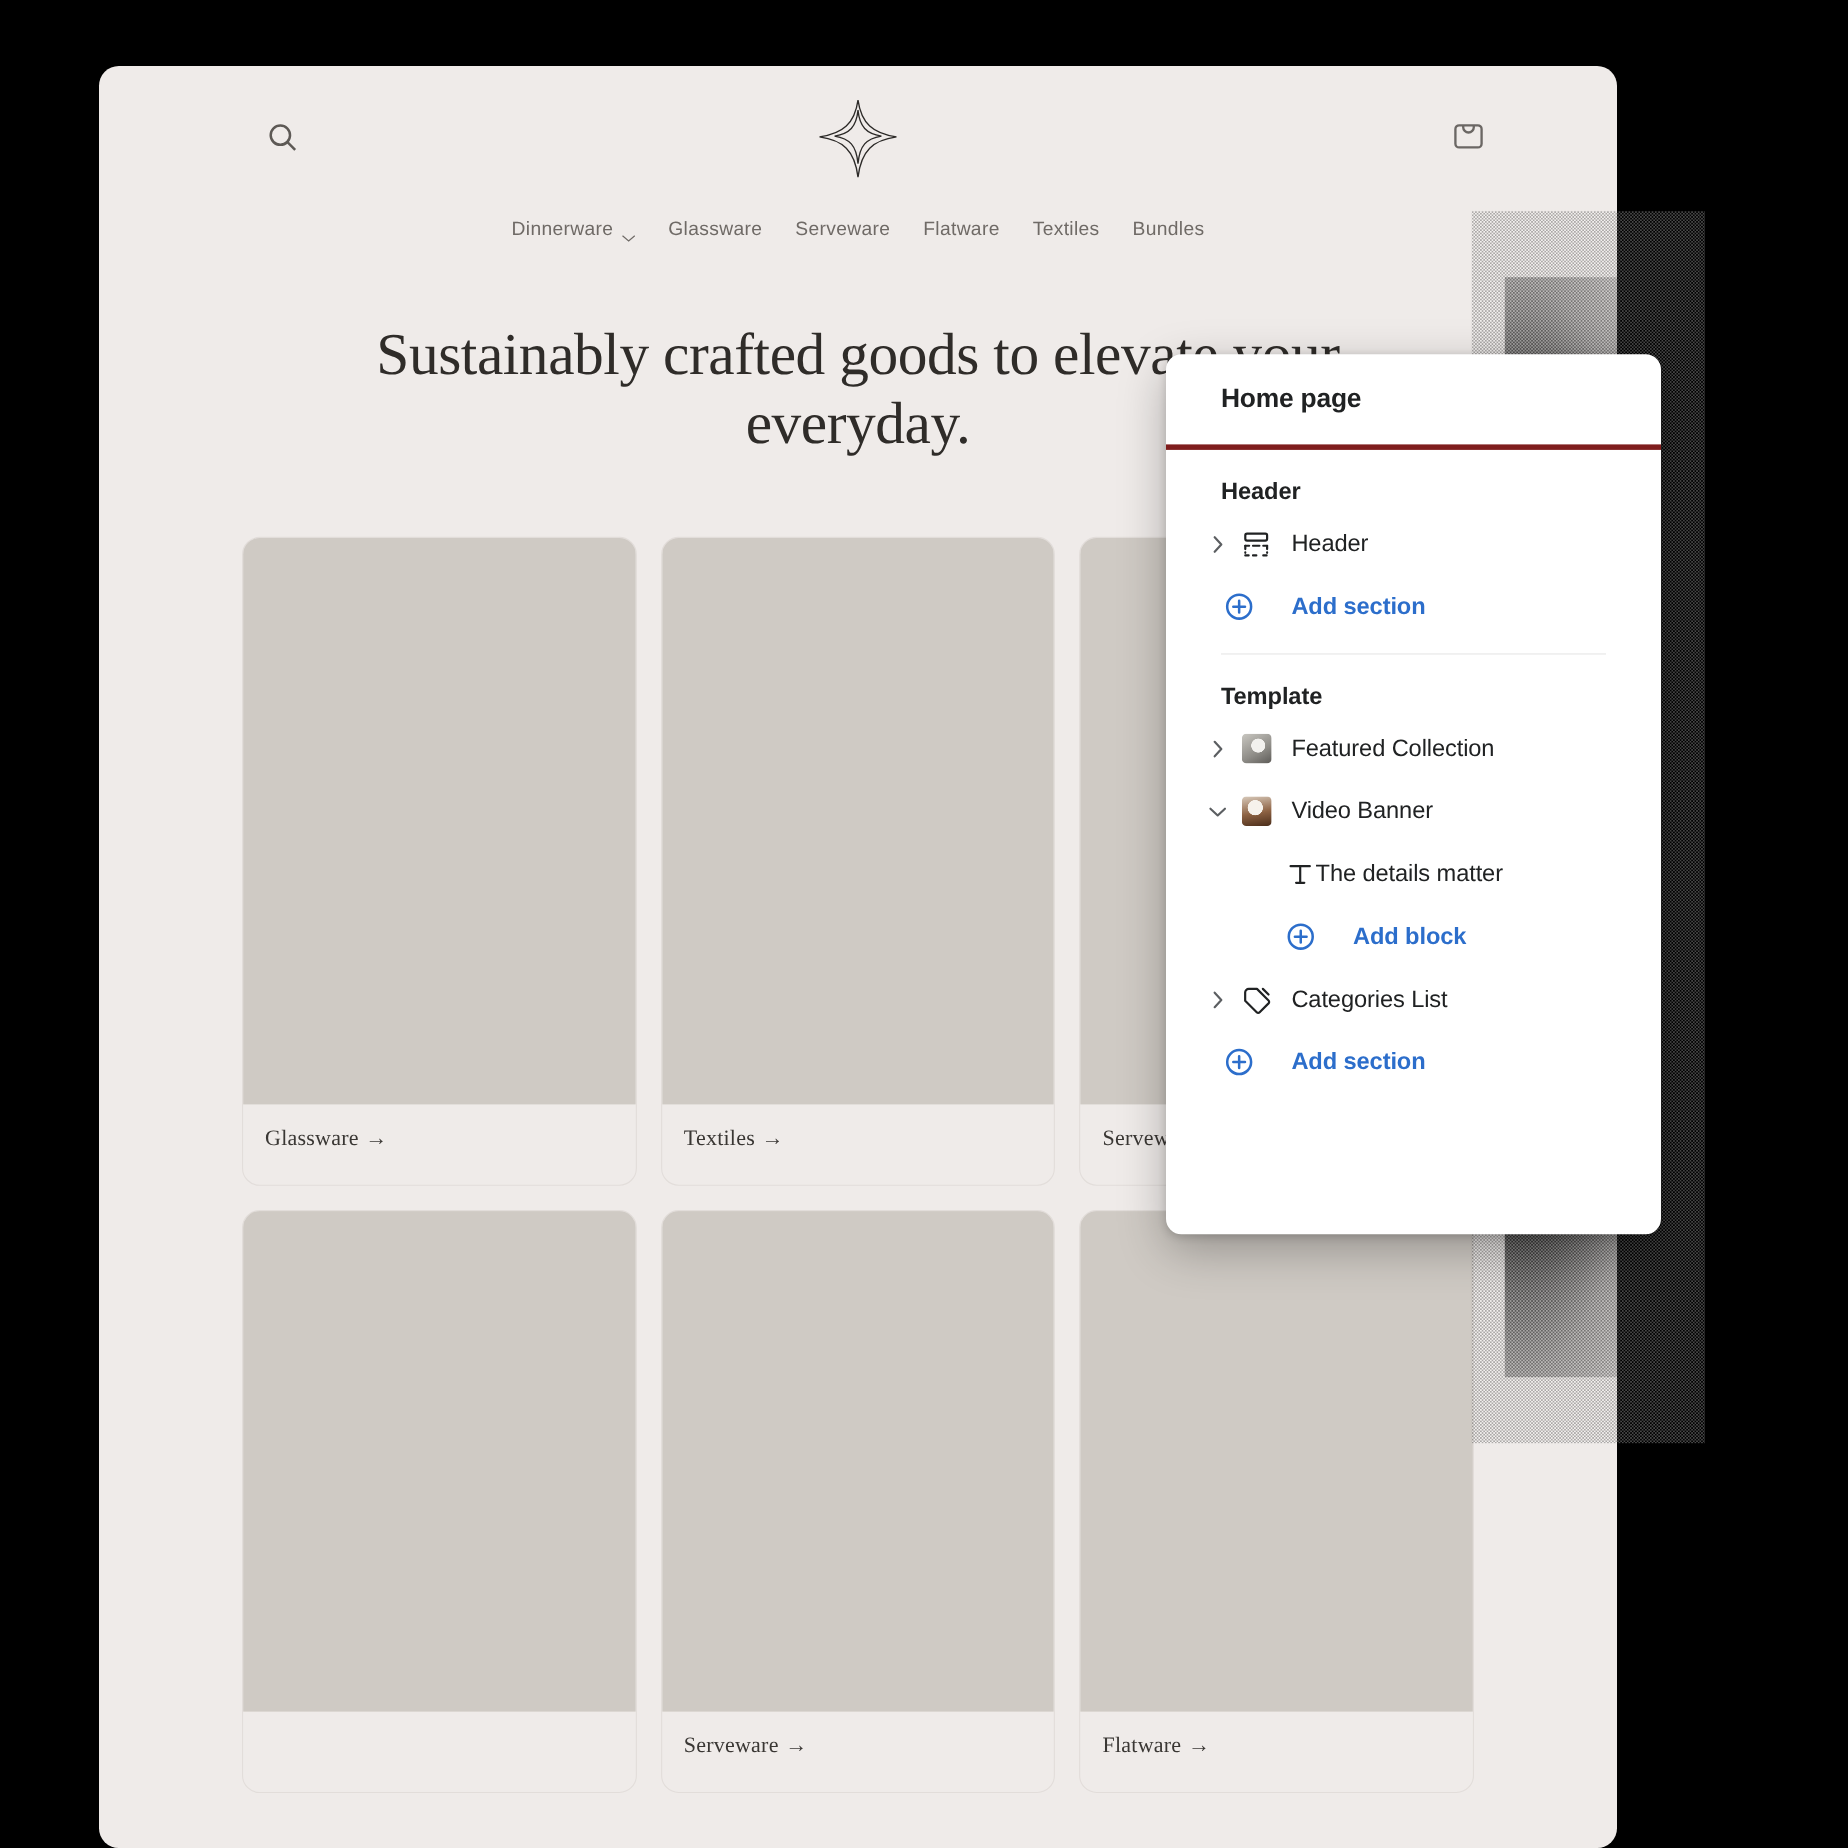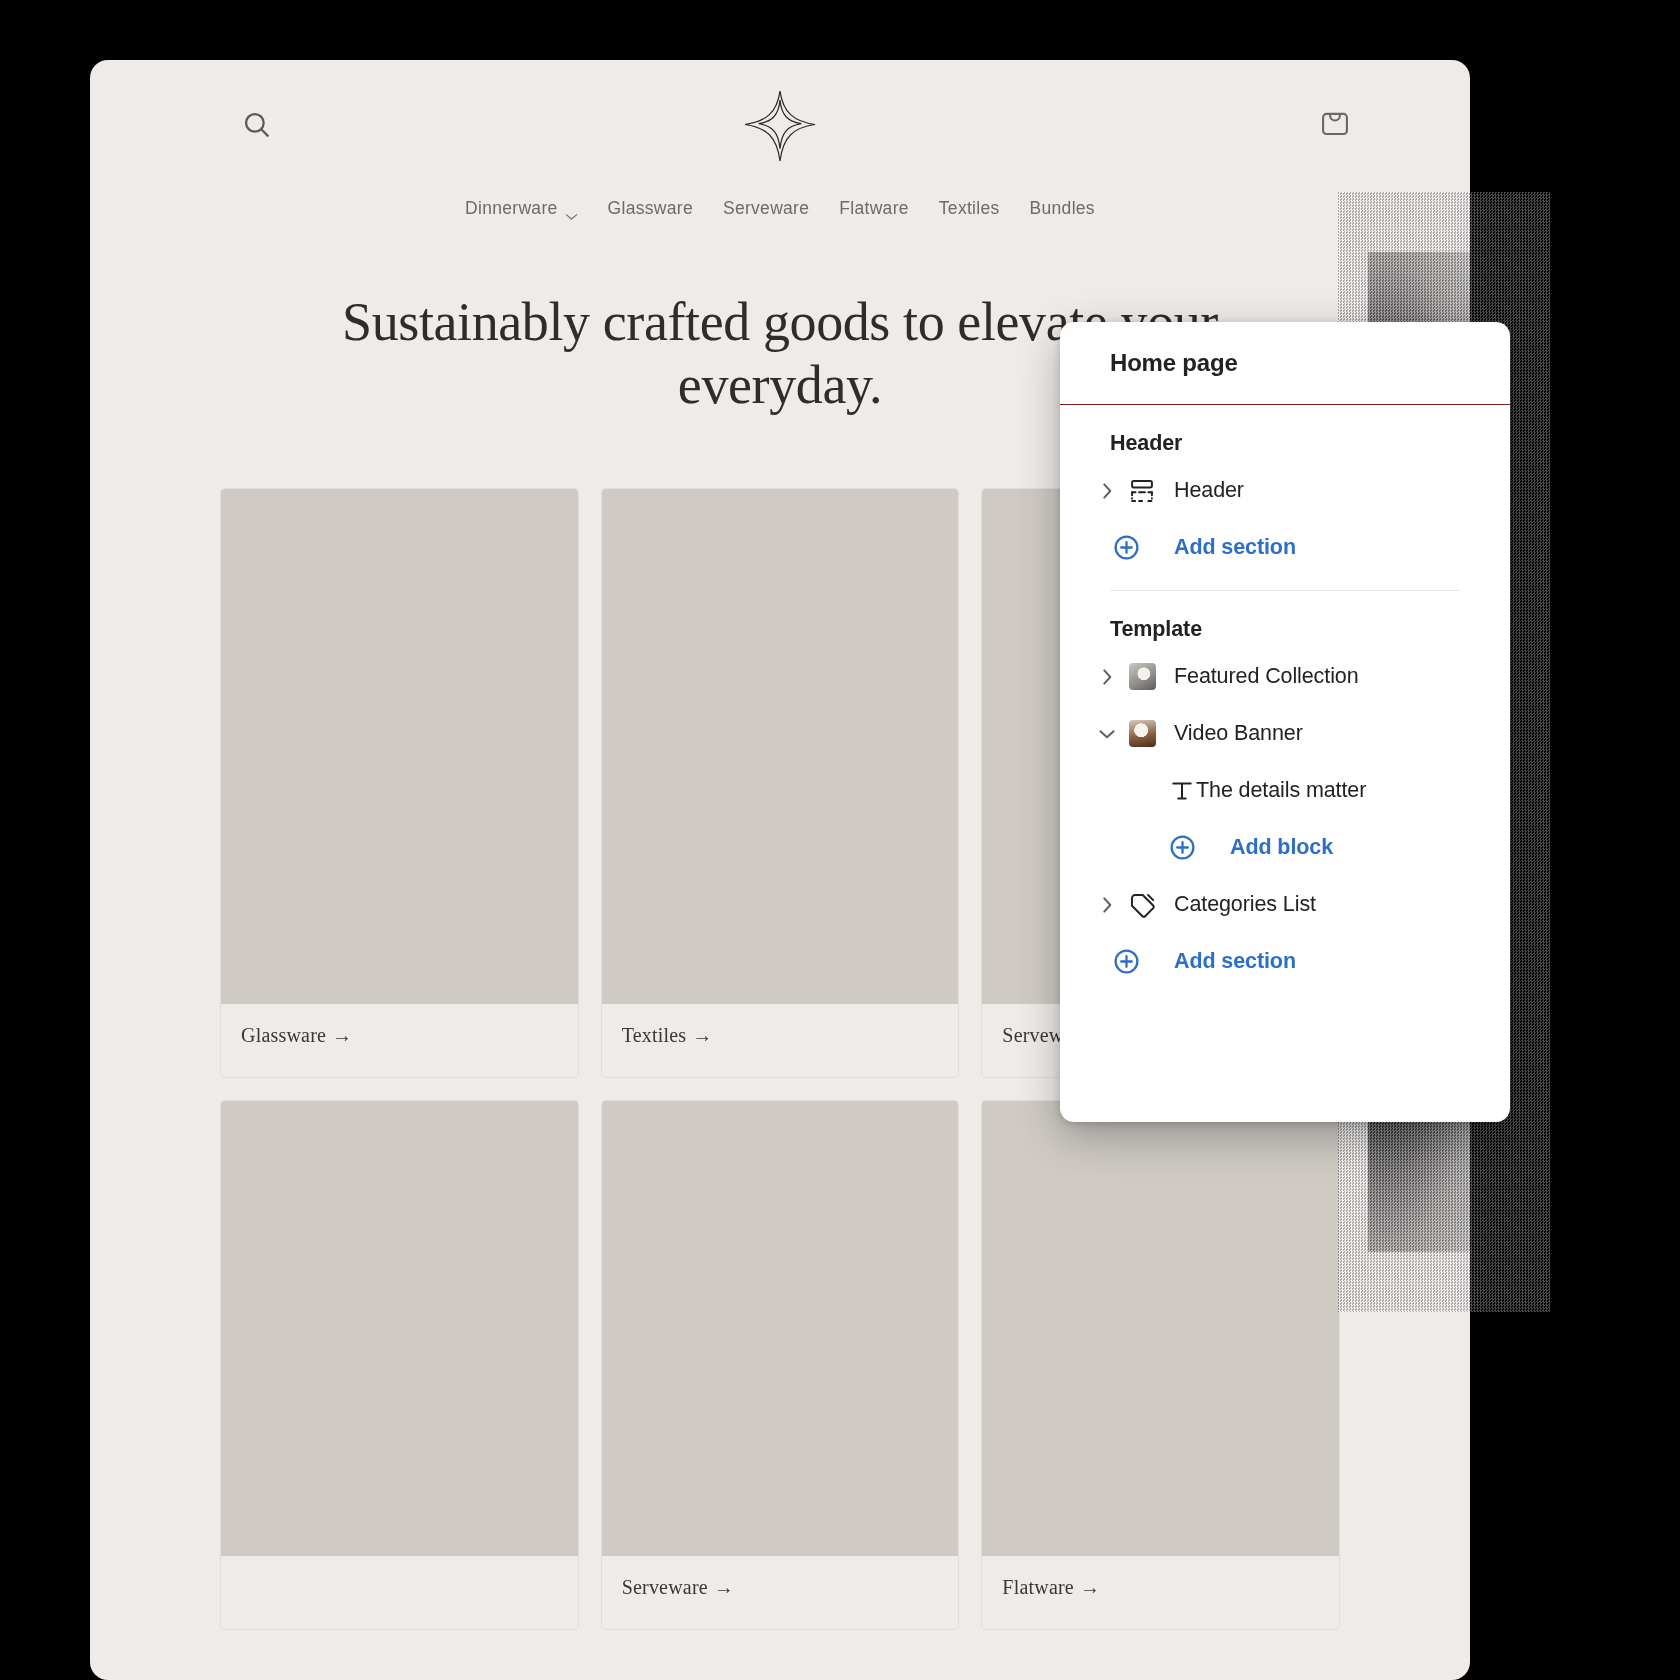--- a/index.html
+++ b/index.html
@@ -21,21 +21,21 @@
   .sf-nav-item{font-family:"Liberation Sans",sans-serif;font-size:17.5px;color:#6f6a66;letter-spacing:.3px;
     display:flex;align-items:center;gap:7px;cursor:pointer;}
   .caret{width:13px;height:8px;display:inline-block;}
 
   .sf-hero{margin-top:72px;text-align:center;font-family:"Liberation Serif",serif;
     font-size:54px;line-height:1.16;color:#2f2c29;letter-spacing:-0.4px;padding:0 180px;}
 
   
   .sf-grid{margin:72px 130px 0 130px;display:grid;grid-template-columns:repeat(3,1fr);
     gap:22px;}
-  .card{background:#efebe9;border:1px solid #e2ddda;border-radius:5px;overflow:hidden;}
+  .card{background:#efebe9;border:1px solid #e2ddda;border-radius:16px;overflow:hidden;}
   .card .thumb{height:515px;width:100%;display:block;background:#cfcac4;}
   .card.small .thumb{height:455px;}
   .card .cap{padding:20px 20px 30px 20px;font-family:"Liberation Serif",serif;
     font-size:20px;color:#3a3734;letter-spacing:.2px;}
   .card .cap .arr{margin-left:6px;}
 
   
   .ph1{background:
       radial-gradient(ellipse at 30% 28%,rgba(230,228,222,.95) 0 16%,rgba(0,0,0,0) 42%),
       linear-gradient(180deg,#2f3229 0%,#3b3b31 40%,#9a7348 62%,#7d441f 78%,#5d2e13 100%);}
@@ -75,21 +75,21 @@
   }
 
   
   .panel{
     position:absolute;left:1060px;top:322px;width:450px;height:800px;
     background:#fff;border-radius:14px;
     box-shadow:0 14px 44px rgba(0,0,0,.28),0 2px 8px rgba(0,0,0,.16);
     overflow:hidden;
   }
   .panel-head{height:82px;display:flex;align-items:center;padding:0 0 0 50px;
-    border-bottom:1px solid #7f1d1d;}
+    border-bottom:5px solid #7f1d1d;}
   .panel-head h1{margin:0;font-size:24px;font-weight:700;color:#202223;letter-spacing:-.2px;}
 
   .group-title{font-size:21.5px;font-weight:700;color:#202223;padding:26px 0 6px 50px;letter-spacing:-.1px;}
   .divider{height:1px;background:#e6e6e6;margin:14px 50px 0 50px;}
 
   .row{display:flex;align-items:center;height:57px;padding-left:36px;cursor:pointer;}
   .row .chev{width:22px;height:22px;color:#5c5f62;flex:0 0 22px;display:flex;align-items:center;justify-content:center;}
   .row .ricon{width:28px;height:28px;margin-left:10px;flex:0 0 28px;display:flex;align-items:center;justify-content:center;color:#202223;}
   .row .rlabel{margin-left:18px;font-size:21.5px;color:#202223;letter-spacing:-.1px;white-space:nowrap;}
 

